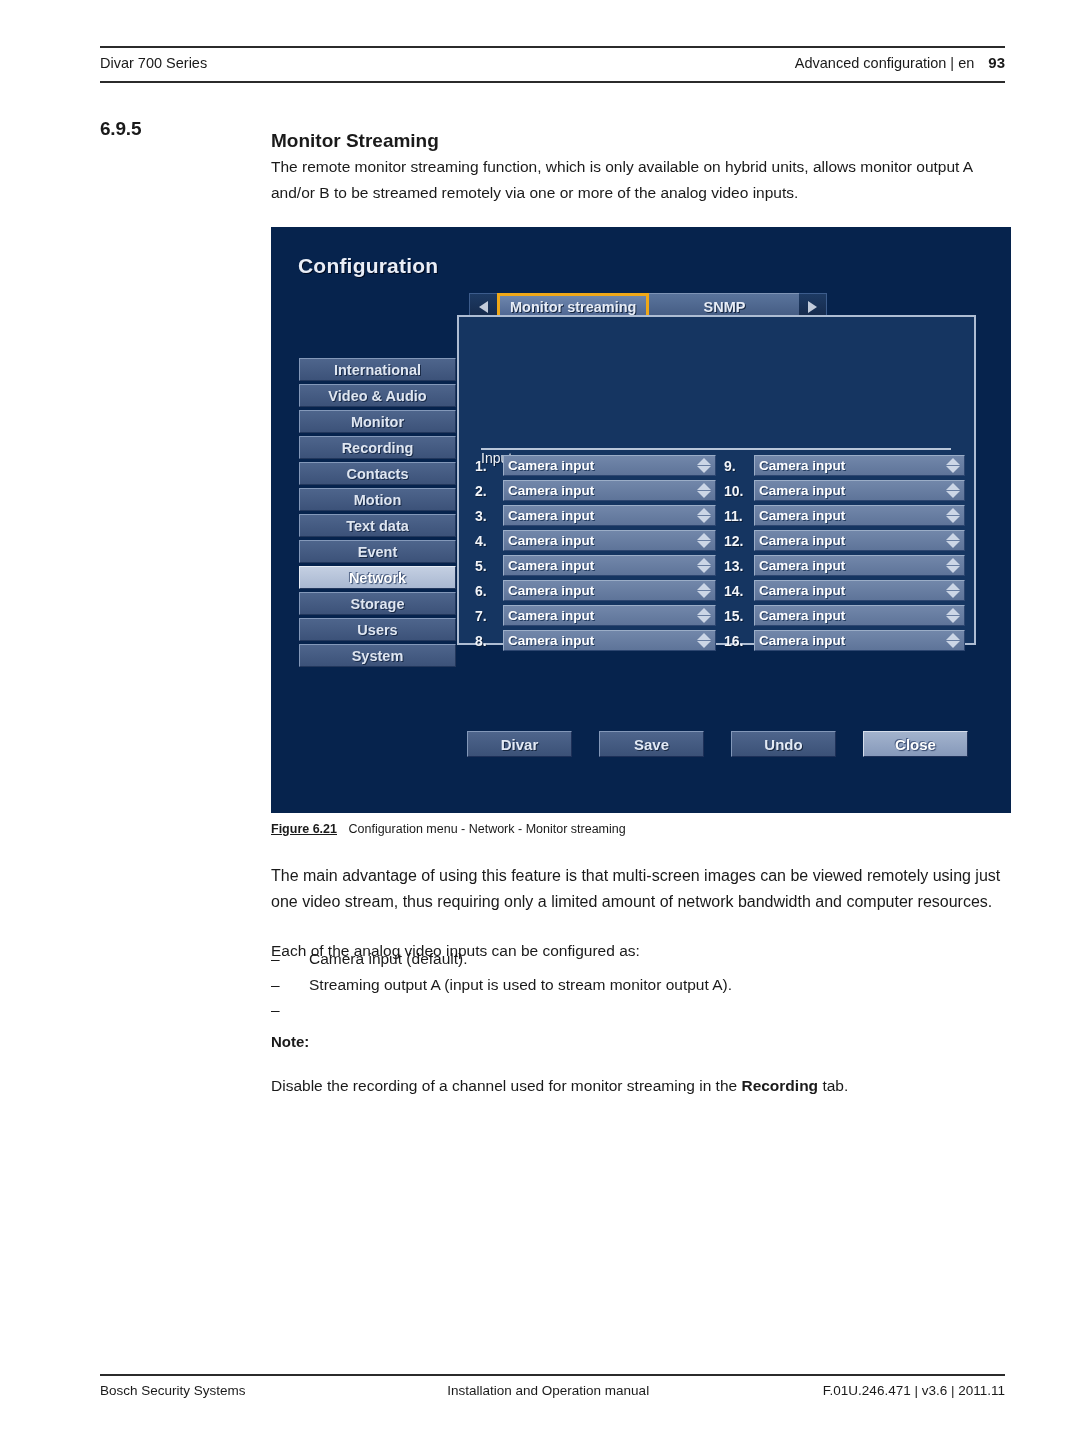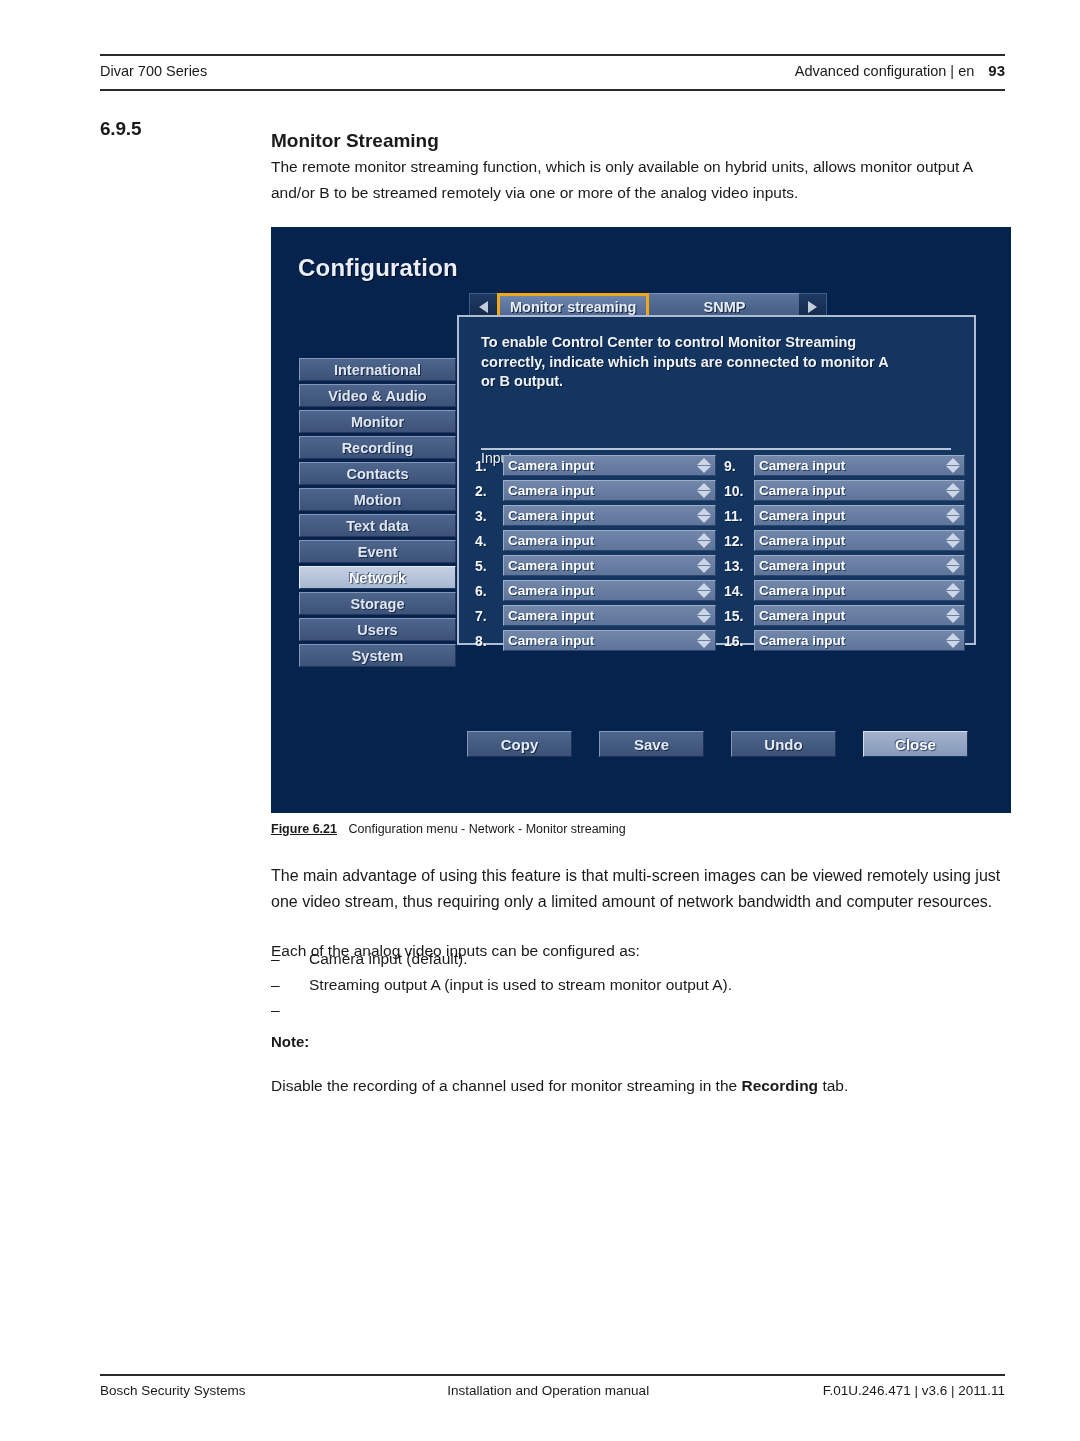--- a/index.html
+++ b/index.html
@@ -13,21 +13,21 @@
     position: relative;
     font-family: "Liberation Sans", sans-serif;
     color: #1a1a1a;
     overflow: hidden;
   }
 
   
   #page-header {
     position: absolute;
     left: 100px;
-    top: 54px;
+    top: 46px;
     width: 905px;
   }
   #page-header .rule-top {
     height: 2px;
     background: #2b2b2b;
     width: 100%;
   }
   #page-header .rule-bottom {
     height: 2px;
     background: #2b2b2b;
@@ -84,21 +84,21 @@
     top: 227px;
     width: 740px;
     height: 586px;
     background: #06234d;
     box-sizing: border-box;
   }
   #shot-title {
     position: absolute;
     left: 27px;
     top: 27px;
-    font-size: 24px;
+    font-size: 21px;
     font-weight: bold;
     color: #e9eef7;
     text-shadow: 1px 1px 0 #000a1f;
     letter-spacing: 0.2px;
   }
 
   
   #tab-strip {
     position: absolute;
     left: 198px;
@@ -472,21 +472,20 @@
       </div>
     <div class="side-item">
         <span>Users</span>
       </div>
     <div class="side-item">
         <span>System</span>
       </div>
   </div>
 
   <div id="inner-panel">
-    <div id="panel-desc">To enable Control Center to control Monitor Streaming correctly, indicate which inputs are connected to monitor A or B output.</div>
 
     <div id="inputs-label">Inputs</div>
     <div id="inputs-rule"></div>
 
     <div id="inputs-grid">
 
       <div class="inputs-col">
         <div class="input-row">
           <span class="input-num">1.</span>
           <div class="combo">
@@ -650,21 +649,21 @@
               </span>
           </div>
         </div>
       </div>
 
     </div>
   </div>
 
   <div id="shot-buttons">
     <div class="shot-btn">
-      <span>Copy</span>
+      <span>Divar</span>
     </div>
     <div class="shot-btn">
       <span>Save</span>
     </div>
     <div class="shot-btn">
       <span>Undo</span>
     </div>
     <div class="shot-btn highlight">
       <span>Close</span>
     </div>

